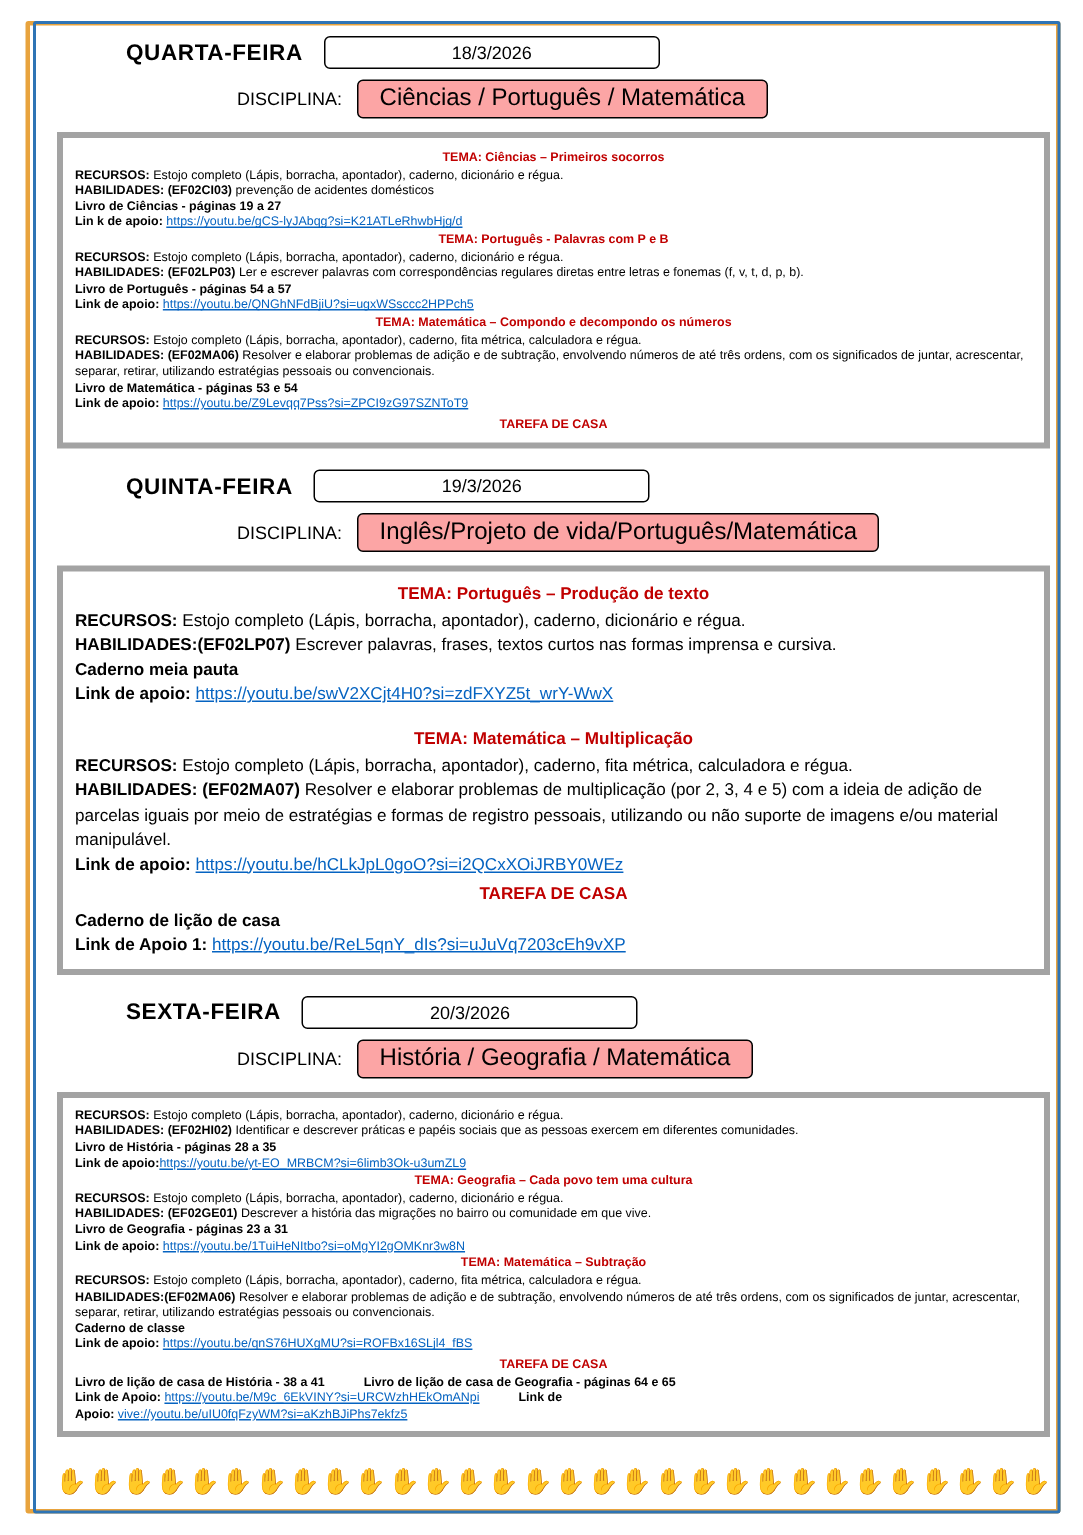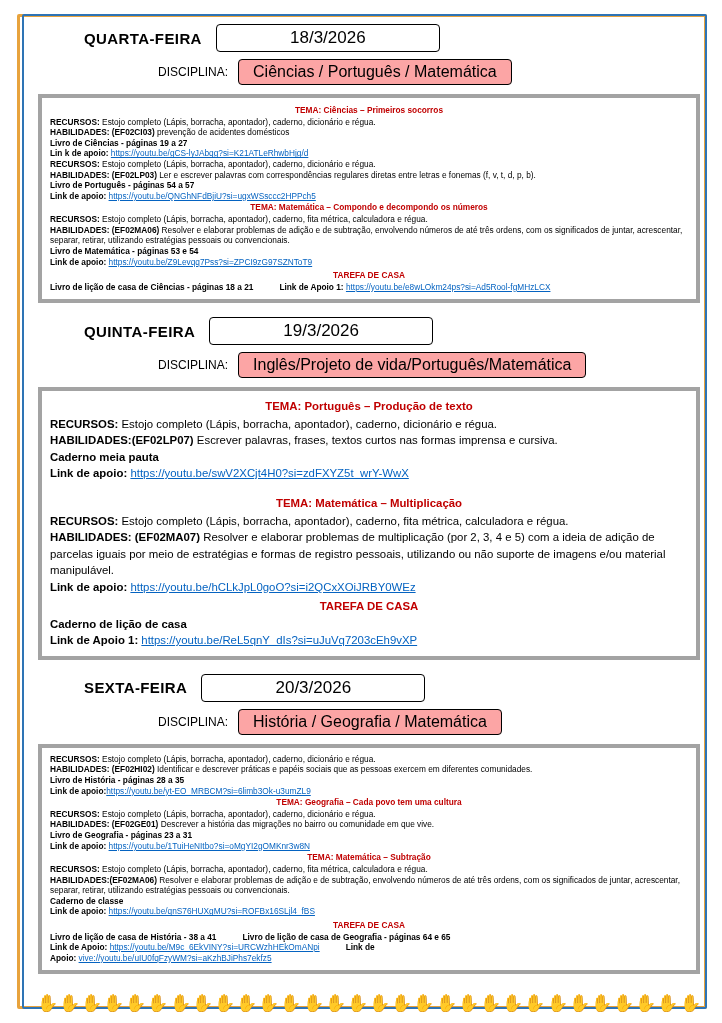--- a/index.html
+++ b/index.html
@@ -59,21 +59,21 @@
   .day-name {
     font-weight: bold;
     font-size: 15px;
     letter-spacing: .4px;
     white-space: nowrap;
   }
   .date-box {
     border: 1px solid #000;
     border-radius: 4px;
     padding: 3px 26px;
-    font-size: 17px;
+    font-size: 12px;
     text-align: center;
     min-width: 170px;
     background: #fff;
   }
   .disc-row {
     display: flex;
     align-items: center;
     gap: 10px;
     padding-left: 120px;
     margin-top: 7px;
@@ -157,33 +157,33 @@
       <div class="disc-label">DISCIPLINA:</div>
       <div class="disc-box">Ciências / Português / Matemática</div>
     </div>
     <div class="box small">
       <div class="tema">TEMA: Ciências – Primeiros socorros</div>
       <p class="line"><span class="bold">RECURSOS:</span><span> Estojo completo (Lápis, borracha, apontador), caderno, dicionário e régua.</span></p>
       <p class="line"><span class="bold">HABILIDADES: (EF02CI03)</span><span> prevenção de acidentes domésticos</span></p>
       <p class="line"><span class="bold">Livro de Ciências - páginas 19 a 27</span></p>
       <p class="line"><span class="bold">Lin k de apoio:</span><span> </span><a class="link" href="#">https://youtu.be/gCS-lyJAbqg?si=K21ATLeRhwbHjg/d</a></p>
 
+      <div class="tema">TEMA: Português - Palavras com P e B</div>
       <p class="line"><span class="bold">RECURSOS:</span><span> Estojo completo (Lápis, borracha, apontador), caderno, dicionário e régua.</span></p>
       <p class="line"><span class="bold">HABILIDADES: (EF02LP03)</span><span> Ler e escrever palavras com correspondências regulares diretas entre letras e fonemas (f, v, t, d, p, b).</span></p>
       <p class="line"><span class="bold">Livro de Português - páginas 54 a 57</span></p>
       <p class="line"><span class="bold"> Link de apoio:</span><span> </span><a class="link" href="#">https://youtu.be/QNGhNFdBjiU?si=ugxWSsccc2HPPch5</a></p>
 
       <div class="tema">TEMA: Matemática – Compondo e decompondo os números</div>
       <p class="line"><span class="bold">RECURSOS:</span><span> Estojo completo (Lápis, borracha, apontador), caderno, fita métrica, calculadora e régua.</span></p>
       <p class="line"><span class="bold">HABILIDADES: (EF02MA06)</span><span> Resolver e elaborar problemas de adição e de subtração, envolvendo números de até três ordens, com os significados de juntar, acrescentar, separar, retirar, utilizando estratégias pessoais ou convencionais.</span></p>
       <p class="line"><span class="bold">Livro de Matemática - páginas 53 e 54</span></p>
       <p class="line"><span class="bold">Link de apoio:</span><span> </span><a class="link" href="#">https://youtu.be/Z9Levqq7Pss?si=ZPCI9zG97SZNToT9</a></p>
 
       <div class="tarefa">TAREFA DE CASA</div>
-      <p class="line"><span class="bold">Livro de lição de casa de Ciências - páginas 18 a 21</span><span class="inline-gap"></span><span class="bold">Link de Apoio 1:</span><span> </span><a class="link" href="#">https://youtu.be/e8wLOkm24ps?si=Ad5Rool-fgMHzLCX</a></p>
     </div>
 
     <div class="day-head">
       <div class="day-name">QUINTA-FEIRA</div>
       <div class="date-box">19/3/2026</div>
     </div>
     <div class="disc-row">
       <div class="disc-label">DISCIPLINA:</div>
       <div class="disc-box">Inglês/Projeto de vida/Português/Matemática</div>
     </div>

